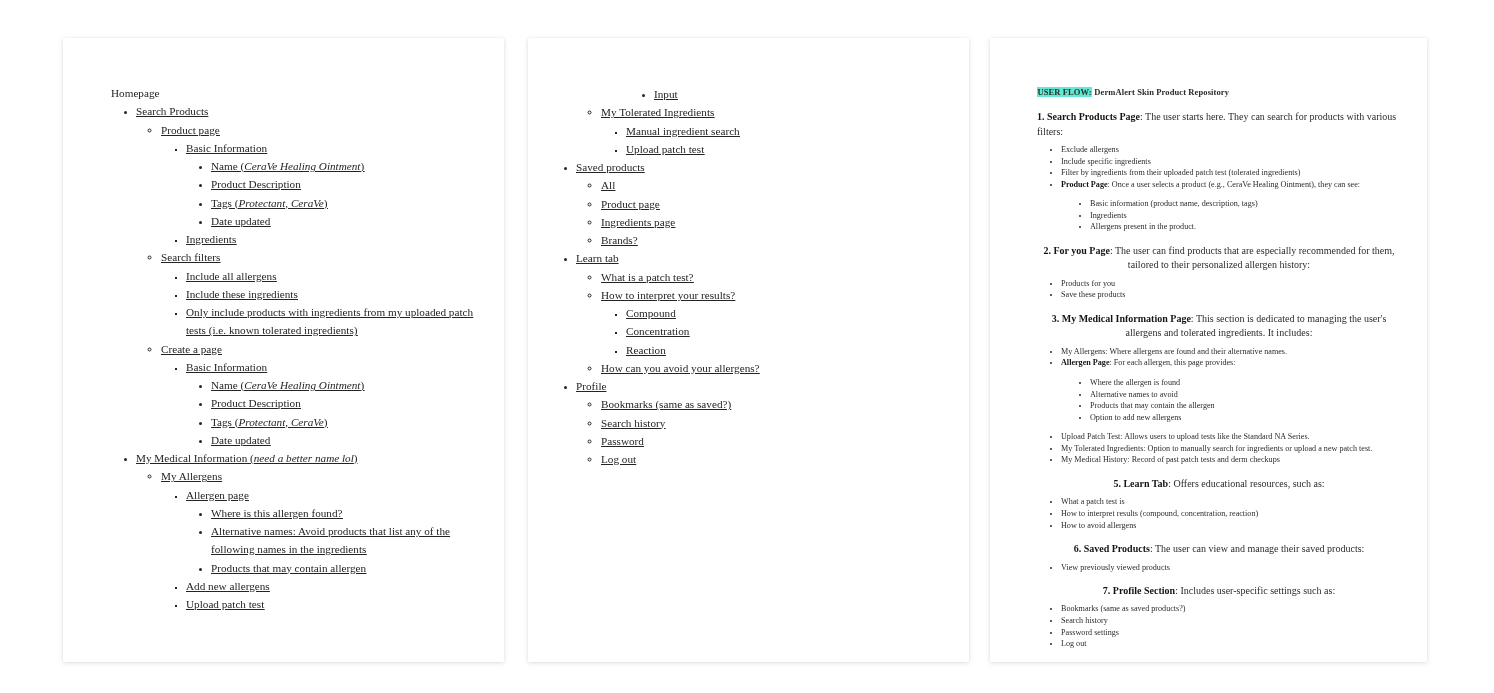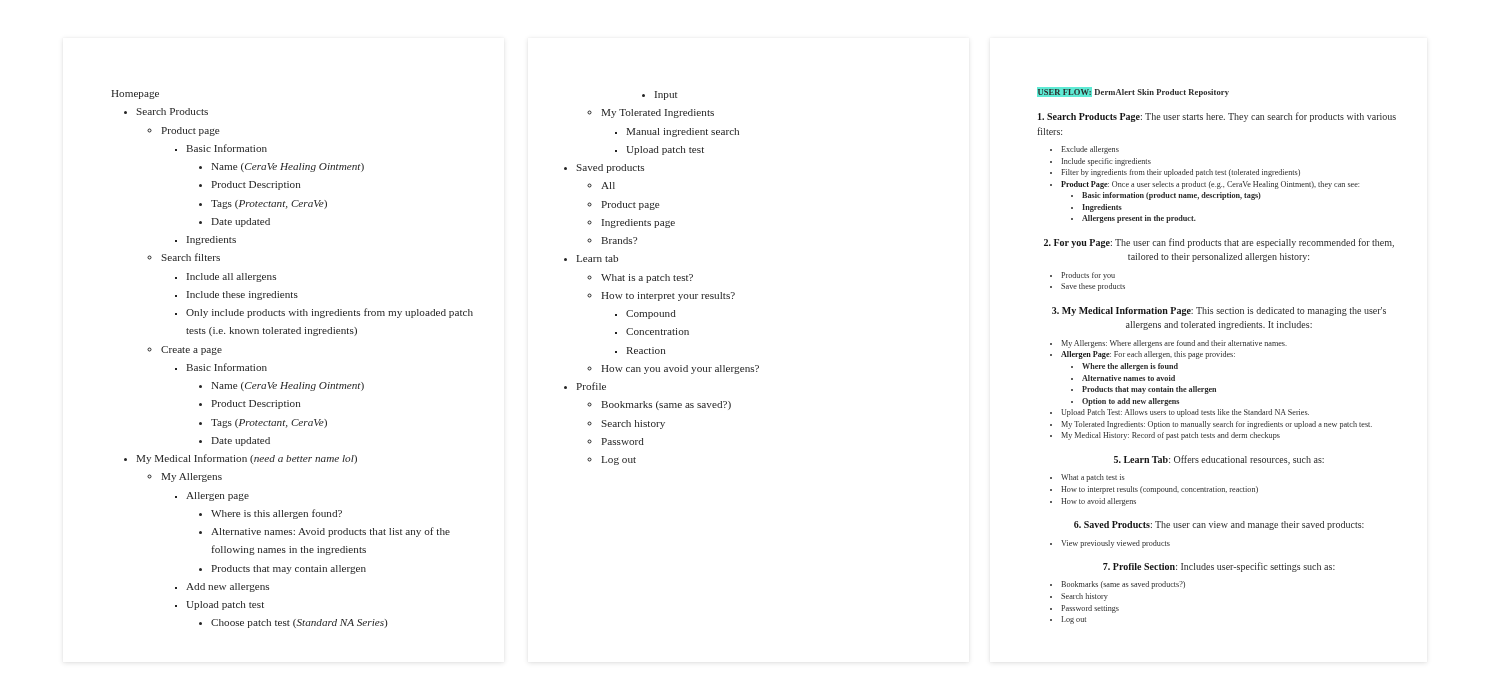--- a/index.html
+++ b/index.html
@@ -43,21 +43,21 @@
   }
   .outline ul {
     margin: 0;
     padding: 0 0 0 25px;
     list-style-position: outside;
   }
   .outline > .root-line {
     margin: 0 0 0 0;
     padding: 0;
   }
-  .outline li { margin: 0; padding: 0; }
+  .outline li { margin: 0; padding: 0; text-decoration: underline; }
   .outline .lvl1 { list-style-type: disc; }
   .outline .lvl2 { list-style-type: circle; }
   .outline .lvl3 { list-style-type: square; }
   .outline .lvl4 { list-style-type: disc; }
   .outline li::marker { font-size: 0.82em; }
   .outline .lvl3::marker { font-size: 0.66em; }
   .outline .lvl2::marker { font-size: 0.86em; }
   .outline i, .outline .ital { font-style: italic; }
 
   
@@ -88,22 +88,21 @@
     font-size: 10px;
   }
   .flow .para b { font-weight: bold; color: #141414; }
   .flow ul {
     margin: 0 0 2px 0;
     padding: 0 0 0 24px;
     list-style-type: disc;
   }
   .flow ul ul {
     padding-left: 21px;
-    margin: 0;
-    font-weight: bold;
+    margin: 8px;
   }
   .flow li {
     margin: 0;
     padding: 0;
     line-height: 1.42;
   }
   .flow li::marker { font-size: 0.8em; }
   .flow li b { font-weight: bold; color: #141414; }
   .flow .sec { margin-top: 11px; text-align: center; }
 </style>
@@ -168,23 +167,20 @@
                   <span>Allergen page</span>
                   <ul>
                     <li class="lvl4"><span>Where is this allergen found?</span></li>
                     <li class="lvl4"><span>Alternative names: Avoid products that list any of the following names in the ingredients</span></li>
                     <li class="lvl4"><span>Products that may contain allergen</span></li>
                   </ul>
                 </li>
                 <li class="lvl3"><span>Add new allergens</span></li>
                 <li class="lvl3">
                   <span>Upload patch test</span>
-                  <ul>
-                    <li class="lvl4"><span>Choose patch test (</span><i>Standard NA Series</i><span>)</span></li>
-                  </ul>
                 </li>
               </ul>
             </li>
           </ul>
         </li>
       </ul>
     </div>
   </div>
 
   <div class="page" id="page-2">

